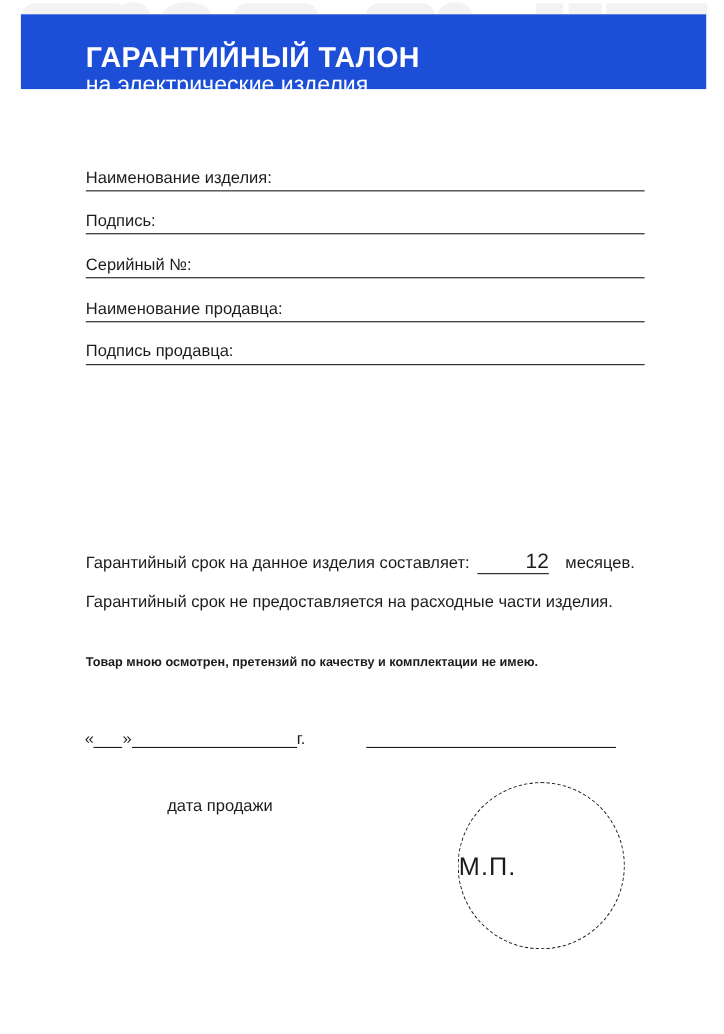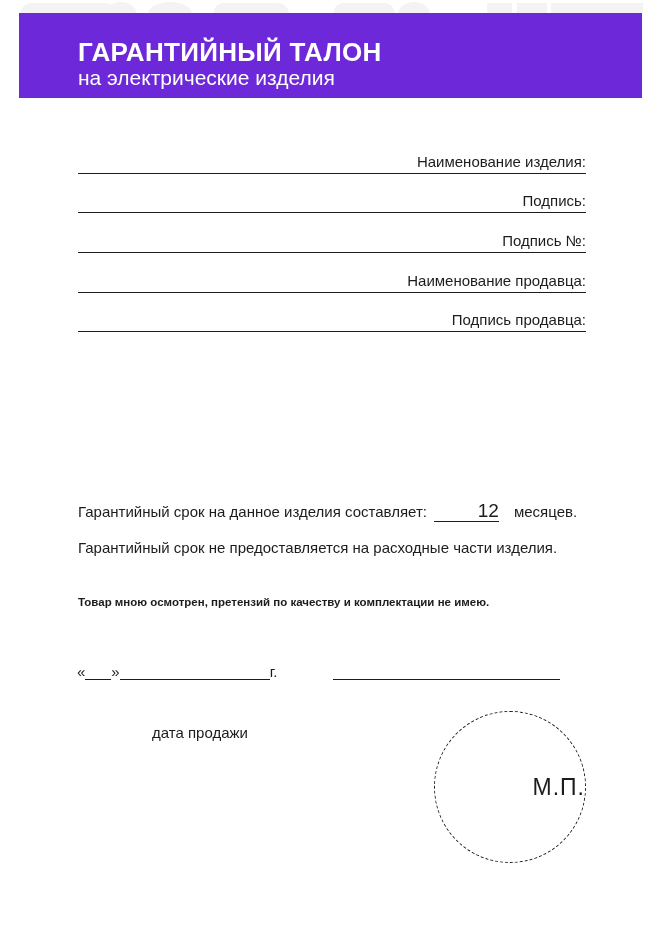--- a/index.html
+++ b/index.html
@@ -15,37 +15,37 @@
   }
 
   
   .watermark {
     position:absolute; left:0; top:0; width:658px; height:13px;
     z-index:1;
   }
 
   
   .band {
-    position:absolute; left:19px; top:13px; width:623px; height:85px;
-    background:#6d28d9; z-index:2;
+    position:absolute; left:19px; top:13px; width:623px; height:68px;
+    background:#1d4ed8; z-index:2;
     padding:24px 0 16px 59px;
   }
   .band .title {
     color:#ffffff; font-weight:bold; font-size:26px; line-height:30px;
     letter-spacing:0.3px;
   }
   .band .subtitle {
     color:#ffffff; font-size:21px; line-height:20px; margin-top:1px;
   }
 
   
   .field {
     position:absolute; left:78px; width:508px; height:23px;
     border-bottom:1.5px solid #1c1c1c;
-    display:flex; align-items:flex-end;justify-content:flex-end;
+    display:flex; align-items:flex-end;
   }
   .field .flabel { font-size:15px; line-height:19px; padding-bottom:2px; }
 
   
   .warranty { position:absolute; left:78px; top:501px; width:530px; font-size:15px; }
   .warranty .wline1 { line-height:20px; white-space:nowrap; }
   .warranty .term {
     display:inline-block; width:65px; text-align:right;
     font-size:19px; line-height:20px;
     border-bottom:1.5px solid #1c1c1c;
@@ -68,23 +68,23 @@
   .sig-line {
     position:absolute; left:333px; top:662px; width:227px; height:18px;
     border-bottom:1.5px solid #1c1c1c;
   }
   .caption { position:absolute; top:724px; font-size:15px; line-height:18px; text-align:center; }
   .caption.date-cap { left:118px; width:164px; }
   .caption.buyer-cap { left:343px; width:205px; }
 
   
   .stamp {
-    position:absolute; left:434px; top:711px; width:152px; height:152px;
+    position:absolute; left:416px; top:711px; width:152px; height:152px;
     border:1.5px dashed #222222; border-radius:50%;
-    display:flex; align-items:center; justify-content:flex-end;
+    display:flex; align-items:center; justify-content:flex-start;
   }
   .stamp .mp { font-size:23px; letter-spacing:1px; color:#1c1c1c; }
 </style>
 </head>
 <body>
 
 <div class="page">
 
   <svg class="watermark" viewBox="0 0 658 13" preserveAspectRatio="none" aria-hidden="true">
     <g fill="#f3f3f4">
@@ -105,21 +105,21 @@
     <div class="subtitle">на электрические изделия</div>
   </header>
 
   <div class="field" style="top:151px">
     <span class="flabel">Наименование изделия:</span>
   </div>
   <div class="field" style="top:190px">
     <span class="flabel">Подпись:</span>
   </div>
   <div class="field" style="top:230px">
-    <span class="flabel">Подпись №:</span>
+    <span class="flabel">Серийный №:</span>
   </div>
   <div class="field" style="top:270px">
     <span class="flabel">Наименование продавца:</span>
   </div>
   <div class="field" style="top:309px">
     <span class="flabel">Подпись продавца:</span>
   </div>
 
   <div class="warranty">
     <div class="wline1">

